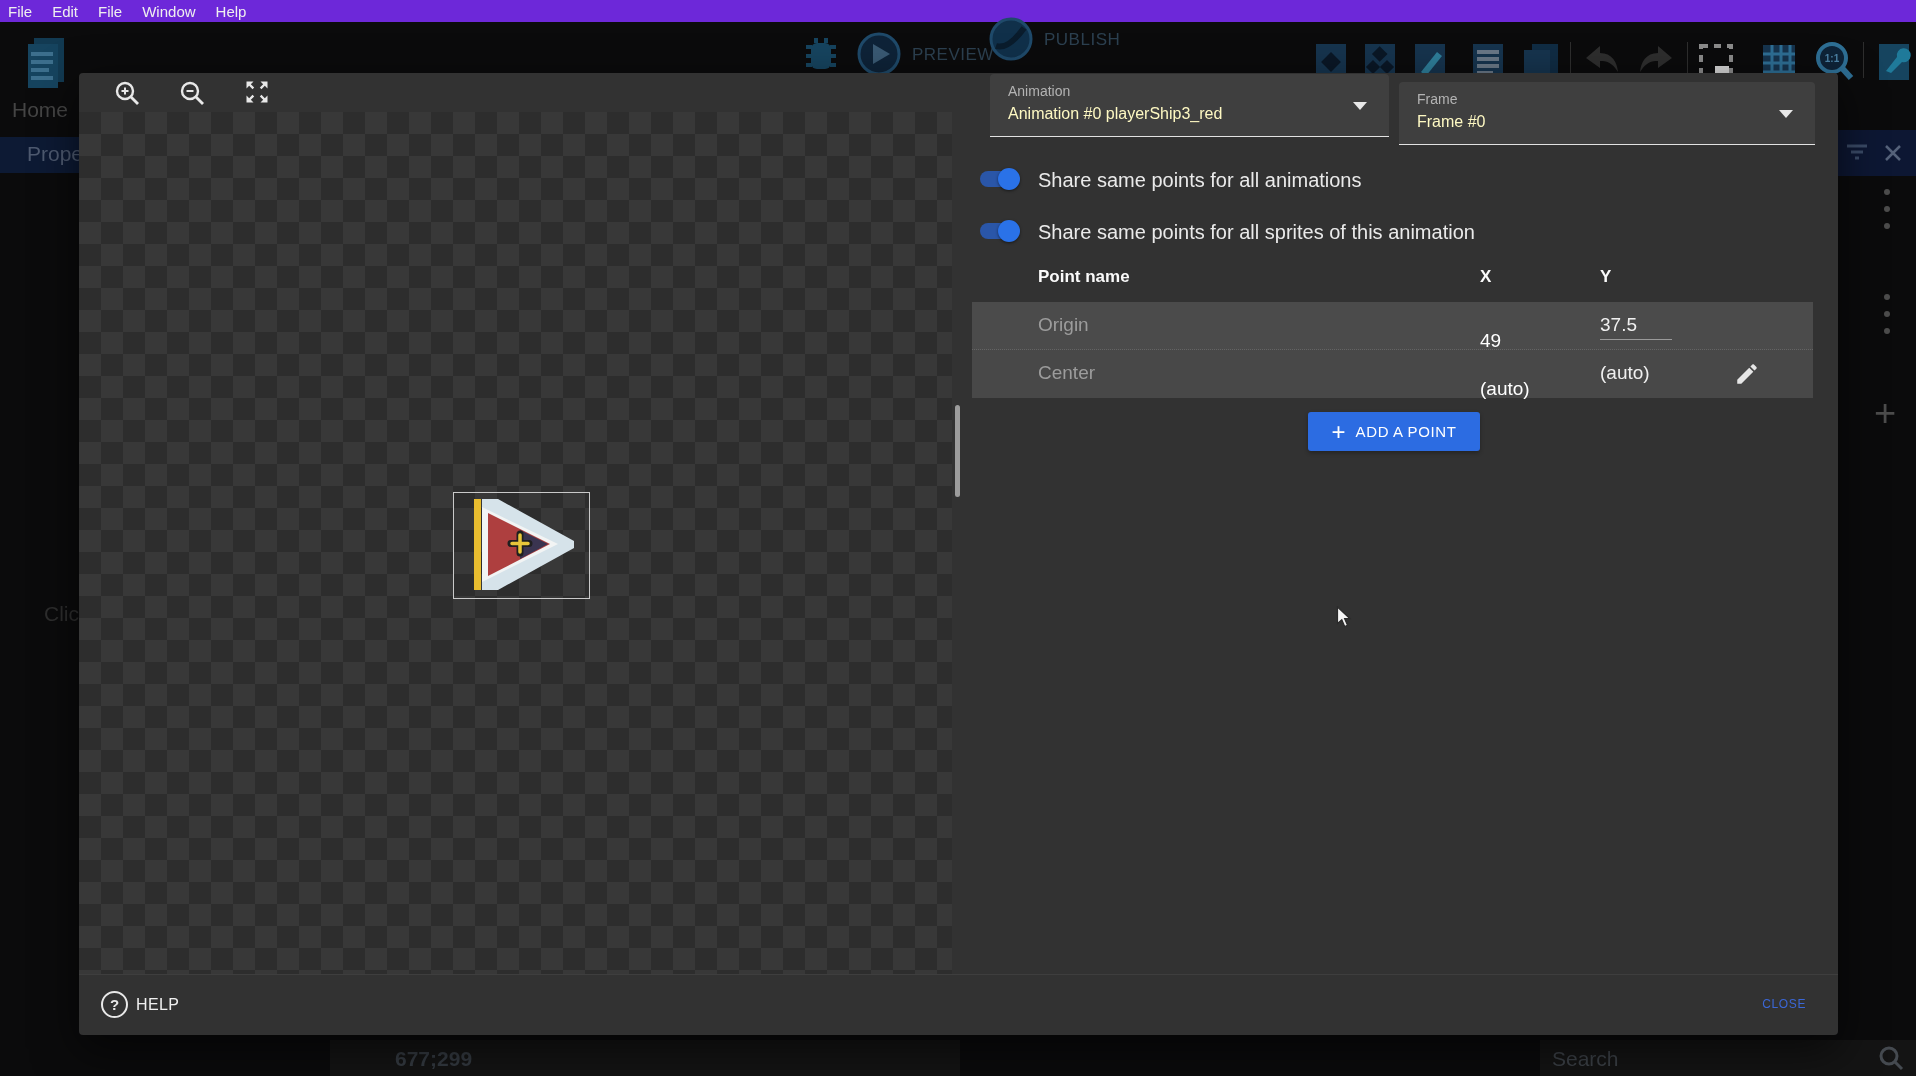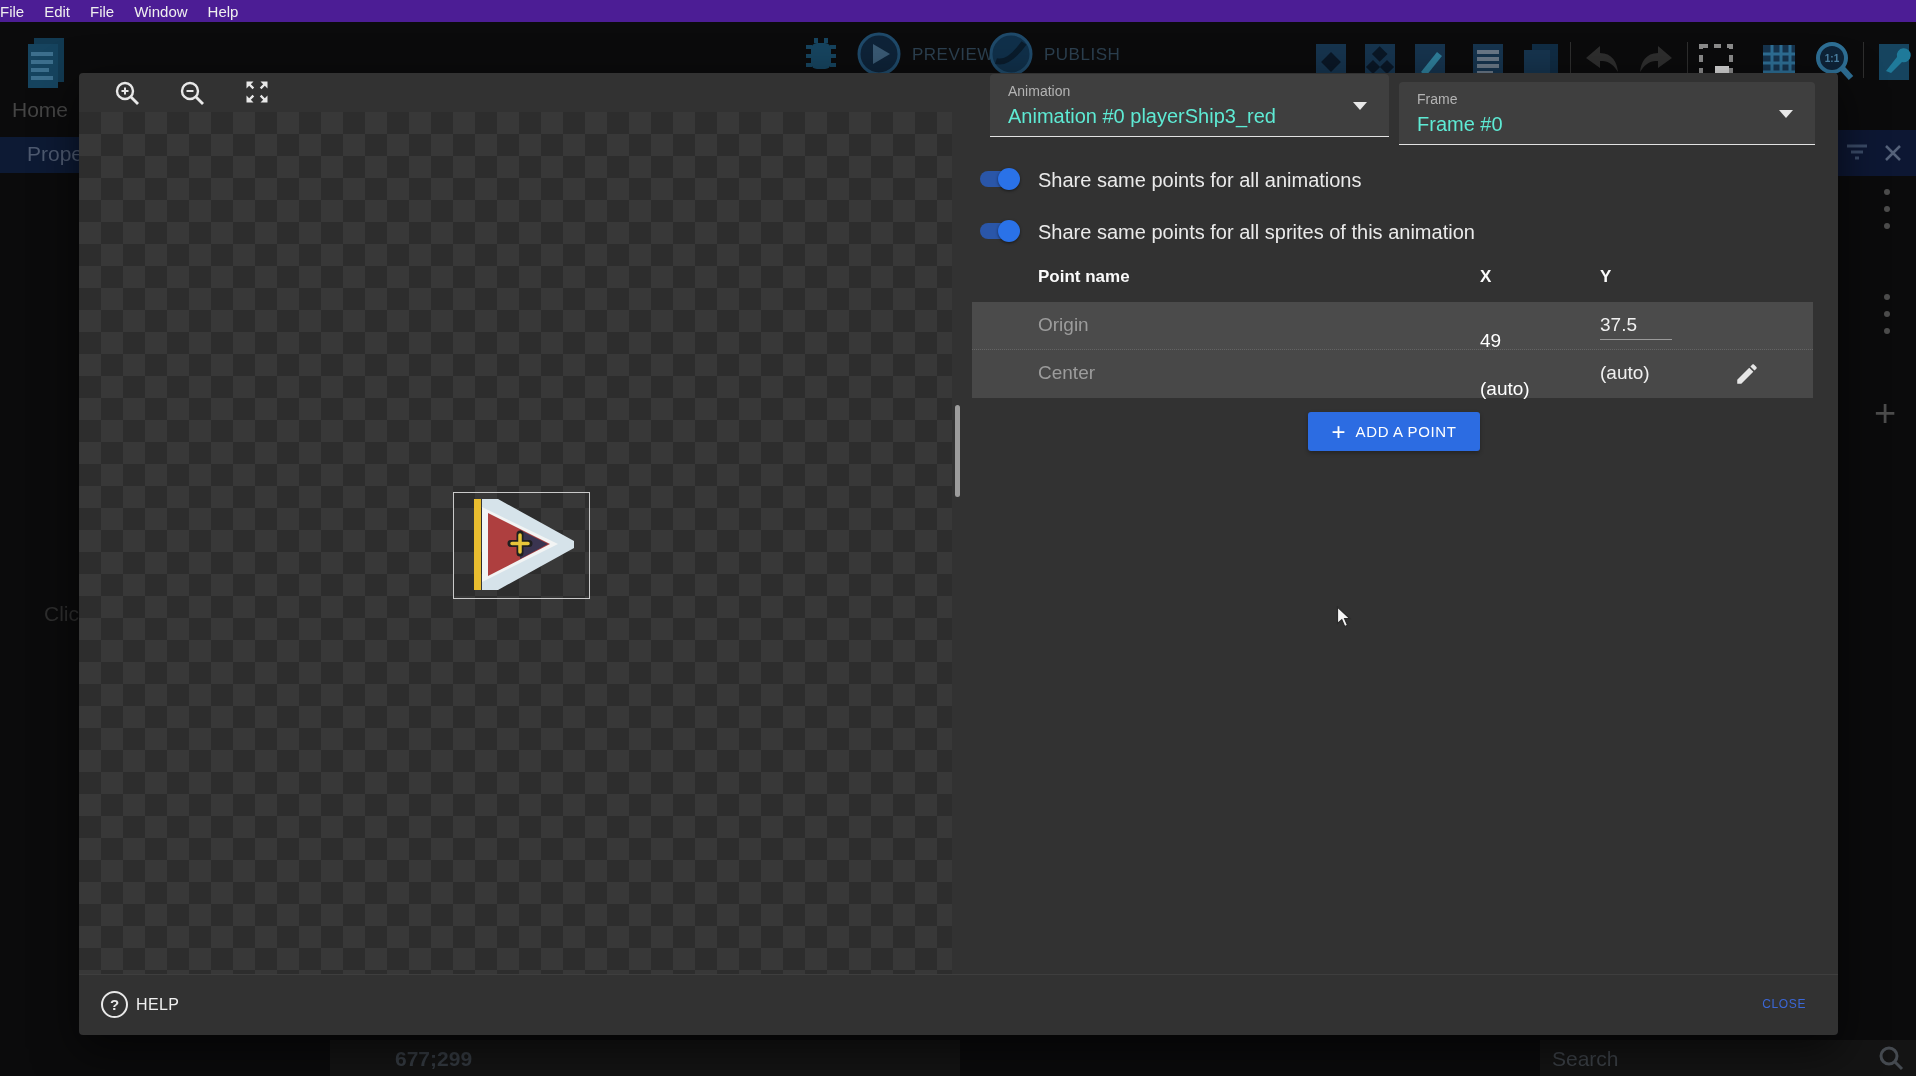--- a/index.html
+++ b/index.html
@@ -1,22 +1,22 @@
 <!DOCTYPE html>
 <html style="--accent-blue: #2c6ce2; --toggle-thumb: #2a72e8; --toggle-track: #2a56a8; --close-link: #3b67d6; --dialog-bg: #323232; --row-bg: #4b4b4b;"><head>
 <meta charset="utf-8">
 <style>
   html,body{margin:0;padding:0;background:#000;}
   .screen{position:relative;width:1916px;height:1076px;background:#0b0b0c;overflow:hidden;
           font-family:"Liberation Sans",sans-serif;-webkit-font-smoothing:antialiased;}
   .abs{position:absolute;}
 
   
-  .menubar{left:0;top:0;width:1916px;height:22px;background:#4c1d95;display:flex;align-items:center;
-           gap:20px;box-sizing:border-box;}
+  .menubar{left:0;top:0;width:1916px;height:22px;background:#6d28d9;display:flex;align-items:center;
+           padding-left:8px;gap:20px;box-sizing:border-box;}
   .menubar span{color:#efefef;font-size:15px;cursor:default;}
 
   
   .bg-text{color:#454545;font-size:21px;}
   .props-row{left:0;top:137px;width:79px;height:36px;background:#0d1a34;}
   .props-row span{position:absolute;left:27px;top:5px;color:#4e5a70;font-size:21px;white-space:nowrap;}
   .bigbtn-label{color:#2c4050;font-size:17px;letter-spacing:.5px;}
   .bg-sep{width:1px;background:#2e2e2e;top:42px;height:36px;}
   .bottom-strip{background:#141414;height:36px;top:1040px;}
   .dim-status{color:#343a41;font-size:21px;font-weight:bold;}
@@ -35,21 +35,21 @@
      background-image:
        linear-gradient(45deg,#383838 25%,transparent 25%,transparent 75%,#383838 75%),
        linear-gradient(45deg,#383838 25%,transparent 25%,transparent 75%,#383838 75%);
      background-size:44px 44px;background-position:0 0,22px 22px;}
   .selection{left:374px;top:380px;width:137px;height:107px;border:1px solid #c9c9c9;box-sizing:border-box;}
   .vscroll{left:876px;top:332px;width:5px;height:92px;background:#9c9c9c;border-radius:3px;}
 
   
   .select{background:#3f3f3f;border-radius:4px 4px 0 0;border-bottom:1px solid #e2e2e2;cursor:pointer;}
   .select .lbl{position:absolute;left:18px;top:9px;font-size:14px;color:#b3b3b3;}
-  .select .val{position:absolute;left:18px;top:31px;font-size:20px;color:#5eead4;white-space:nowrap;}
+  .select .val{position:absolute;left:18px;top:31px;font-size:16px;color:#fef9c3;white-space:nowrap;}
   .select .chev{position:absolute;right:22px;top:28px;width:0;height:0;
                 border-left:7px solid transparent;border-right:7px solid transparent;
                 border-top:8px solid #e8e8e8;}
   .switch{width:42px;height:24px;cursor:pointer;}
   .switch .track{position:absolute;left:2px;top:4px;width:38px;height:16px;border-radius:9px;
                  background:var(--toggle-track,#2a56a8);}
   .switch .thumb{position:absolute;right:0;top:1px;width:22px;height:22px;border-radius:50%;
                  background:var(--toggle-thumb,#2a72e8);box-shadow:0 1px 3px rgba(0,0,0,.5);}
   .tgl-label{color:#eaeaea;font-size:20px;line-height:24px;white-space:nowrap;}
   .th{color:#fafafa;font-size:17px;font-weight:bold;}
@@ -100,21 +100,21 @@
     <rect x="13" y="10" width="20" height="26" rx="6" fill="#16445f"></rect>
     <path d="M8 14 h6 M8 23 h6 M8 32 h6 M32 14 h6 M32 23 h6 M32 32 h6 M18 10 v-5 M28 10 v-5" stroke="#16445f" stroke-width="4" fill="none"></path>
   </svg>
   <div class="abs" style="left:856px;top:31px;width:130px;height:46px;">
     <svg width="46" height="46" style="position:absolute;left:0;top:0">
       <circle cx="23" cy="23" r="20" fill="#0e2338" stroke="#1f4a6a" stroke-width="3"></circle>
       <polygon points="17,13 34,23 17,33" fill="#3a5a74"></polygon>
     </svg>
     <span class="bigbtn-label" style="position:absolute;left:56px;top:14px">PREVIEW</span>
   </div>
-  <div class="abs" style="left:988px;top:31px;width:130px;height:46px;">
+  <div class="abs" style="left:988px;top:16px;width:130px;height:46px;">
     <svg width="46" height="46" style="position:absolute;left:0;top:0">
       <circle cx="23" cy="23" r="20" fill="#10304a" stroke="#1f4a6a" stroke-width="3"></circle>
       <path d="M8 30 Q20 34 36 12" stroke="#0a1c2c" stroke-width="6" fill="none"></path>
     </svg>
     <span class="bigbtn-label" style="position:absolute;left:56px;top:14px">PUBLISH</span>
   </div>
 
   <svg class="abs" style="left:1312px;top:42px" width="38" height="40">
     <rect x="4" y="2" width="30" height="36" fill="#16344e"></rect>
     <rect x="12" y="13" width="14" height="14" transform="rotate(45 19 20)" fill="#0a1726"></rect>

